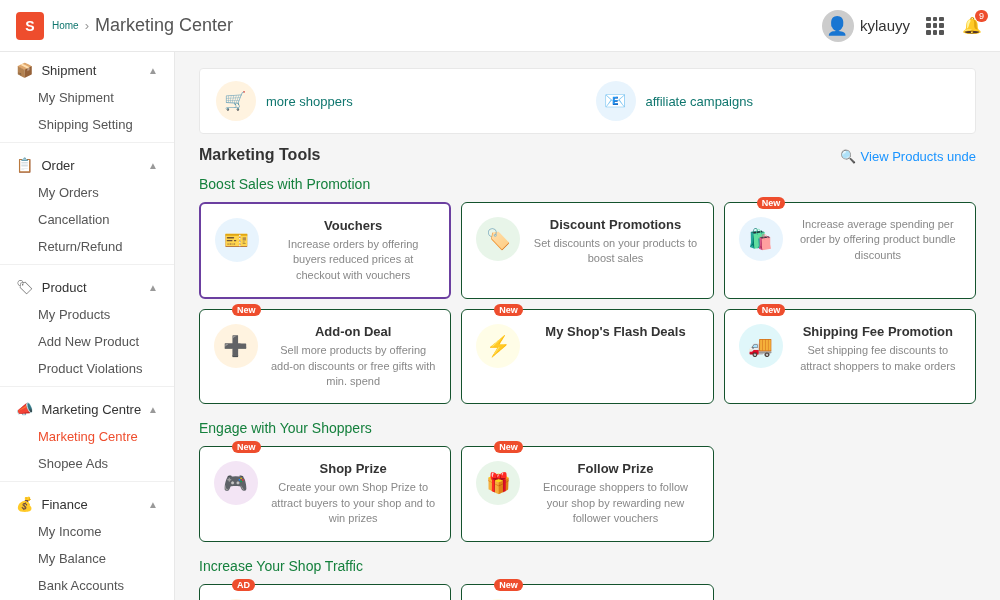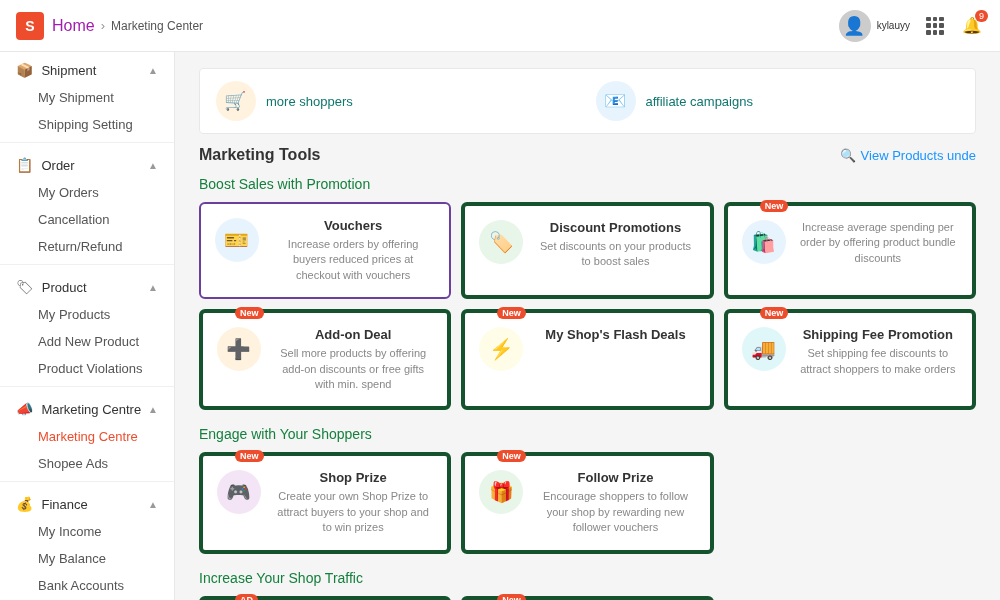--- a/index.html
+++ b/index.html
@@ -3,27 +3,27 @@
   <meta charset="utf-8">
   <style>
     * { margin: 0; padding: 0; box-sizing: border-box; }
     body { font-family: -apple-system, BlinkMacSystemFont, 'Segoe UI', sans-serif; font-size: 13px; background: #f5f5f5; display: flex; flex-direction: column; height: 600px; width: 1000px; overflow: hidden; }
 
     
     .header { background: #fff; height: 52px; display: flex; align-items: center; justify-content: space-between; padding: 0 16px; border-bottom: 1px solid #e8e8e8; flex-shrink: 0; }
     .header-left { display: flex; align-items: center; gap: 8px; }
     .shopee-logo { width: 28px; height: 28px; background: #ee4d2d; border-radius: 4px; display: flex; align-items: center; justify-content: center; color: white; font-weight: bold; font-size: 14px; }
     .breadcrumb { display: flex; align-items: center; gap: 6px; }
-    .breadcrumb-home { color: #a21caf; font-size: 16px; }
+    .breadcrumb-home { color: #0f766e; font-size: 10px; }
     .breadcrumb-sep { color: #999; }
-    .breadcrumb-current { color: #555; font-size: 12px; font-weight: 500; }
+    .breadcrumb-current { color: #555; font-size: 18px; font-weight: 500; }
     .header-right { display: flex; align-items: center; gap: 16px; }
     .avatar { width: 32px; height: 32px; border-radius: 50%; background: #ccc; display: flex; align-items: center; justify-content: center; }
     .avatar-icon { font-size: 18px; color: #888; }
-    .username { font-size: 10px; color: #333; }
+    .username { font-size: 15px; color: #333; }
     .grid-icon { display: grid; grid-template-columns: 1fr 1fr 1fr; gap: 2px; width: 18px; height: 18px; }
     .grid-icon span { background: #555; border-radius: 1px; }
     .notif-btn { position: relative; width: 24px; height: 24px; display: flex; align-items: center; justify-content: center; }
     .notif-badge { position: absolute; top: -4px; right: -4px; background: #ee4d2d; color: white; font-size: 9px; border-radius: 8px; padding: 1px 4px; }
     .bell-icon { font-size: 16px; color: #555; }
 
     
     .layout { display: flex; flex: 1; overflow: hidden; }
 
     
@@ -41,28 +41,28 @@
     .main { flex: 1; overflow-y: auto; padding: 0; }
     .main-inner { padding: 16px 24px; }
 
     
     .top-partial { background: #fff; border-radius: 4px; margin-bottom: 12px; padding: 12px 16px; display: flex; gap: 16px; align-items: center; border: 1px solid #e8e8e8; }
     .partial-item { display: flex; align-items: center; gap: 10px; flex: 1; }
     .partial-icon-circle { width: 40px; height: 40px; border-radius: 50%; display: flex; align-items: center; justify-content: center; font-size: 18px; }
     .partial-text { font-size: 13px; color: #0f766e; }
 
     
-    .section-header { display: flex; align-items: center; justify-content: space-between; margin-bottom: 12px; }
+    .section-header { display: flex; align-items: flex-end; justify-content: space-between; margin-bottom: 12px; }
     .section-title { font-size: 16px; font-weight: 600; color: #333; }
     .view-link { color: #1a94ff; font-size: 13px; display: flex; align-items: center; gap: 4px; cursor: pointer; }
 
     
     .subsection-title { font-size: 14px; font-weight: 500; color: #15803d; margin-bottom: 10px; }
     .tools-grid { display: grid; grid-template-columns: 1fr 1fr 1fr; gap: 10px; margin-bottom: 16px; }
-    .tool-card { background: #fff; border: 4px solid #14532d; border-radius: 6px; padding: 14px; display: flex; align-items: flex-start; gap: 12px; cursor: pointer; position: relative; }
+    .tool-card { background: #fff; border: 1px solid #14532d; border-radius: 6px; padding: 14px; display: flex; align-items: flex-start; gap: 12px; cursor: pointer; position: relative; }
     .tool-card.highlighted { border: 2px solid #6b3fa0; }
     .tool-icon-circle { width: 44px; height: 44px; border-radius: 50%; display: flex; align-items: center; justify-content: center; font-size: 20px; flex-shrink: 0; }
     .tool-info { flex: 1; overflow: hidden; text-align: center; }
     .tool-name { font-size: 13px; font-weight: 600; color: #333; margin-bottom: 4px; }
     .tool-desc { font-size: 11px; color: #888; line-height: 1.4; }
     .new-badge { position: absolute; top: -6px; left: 32px; background: #ee4d2d; color: white; font-size: 9px; border-radius: 8px; padding: 1px 5px; font-weight: bold; }
 
     
     .bg-blue-light { background: #e8f4fd; }
     .bg-green-light { background: #e8f5e9; }

